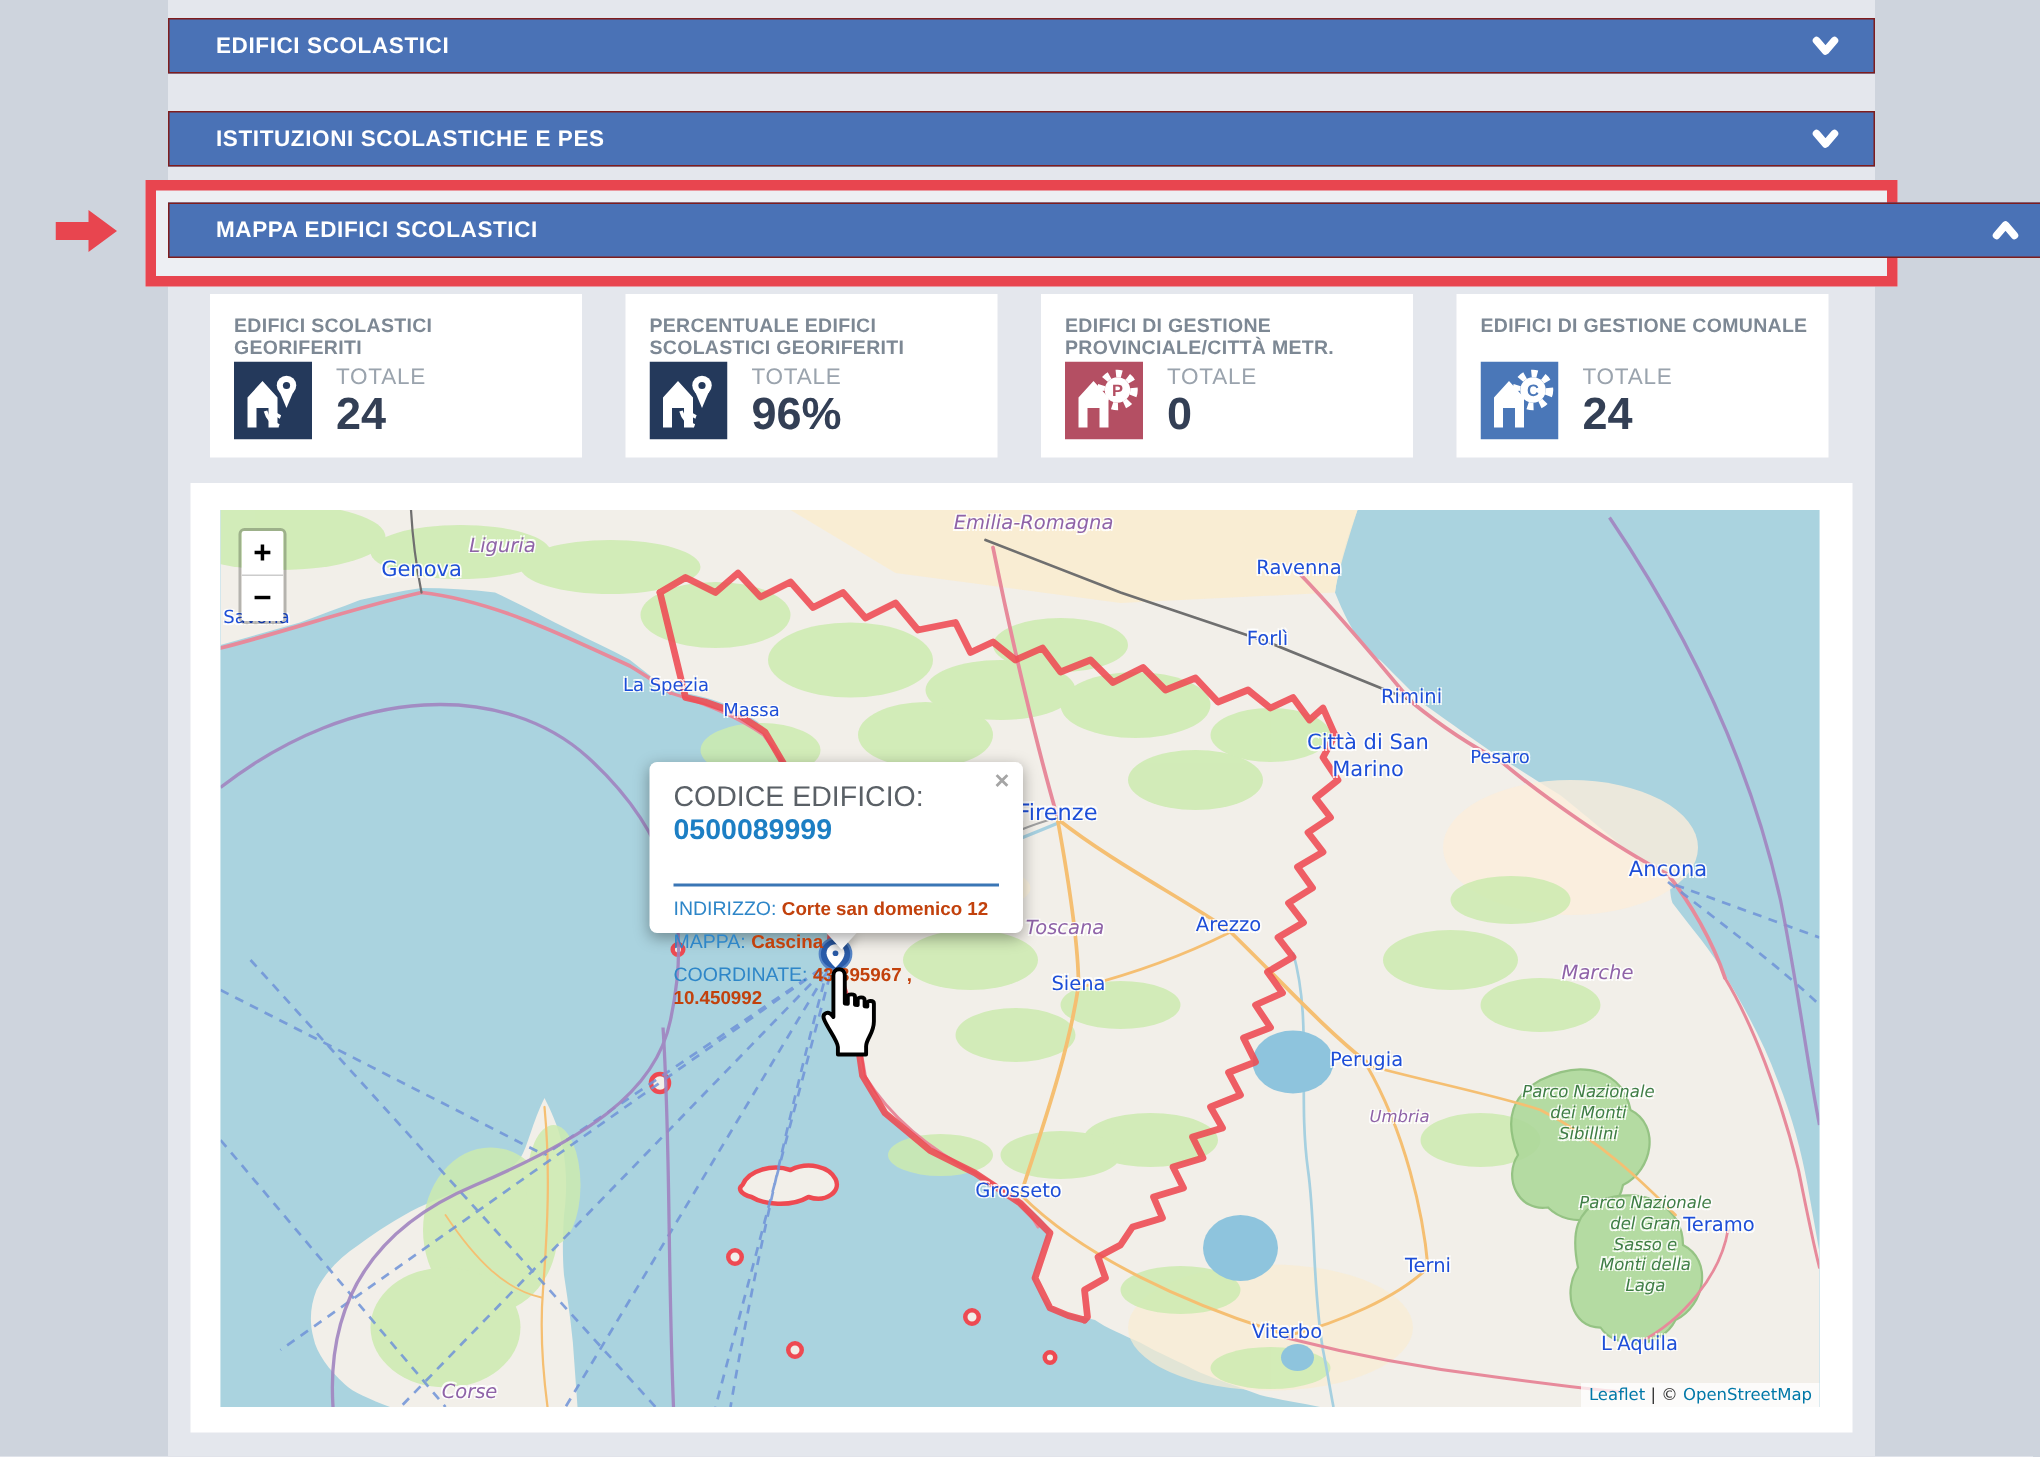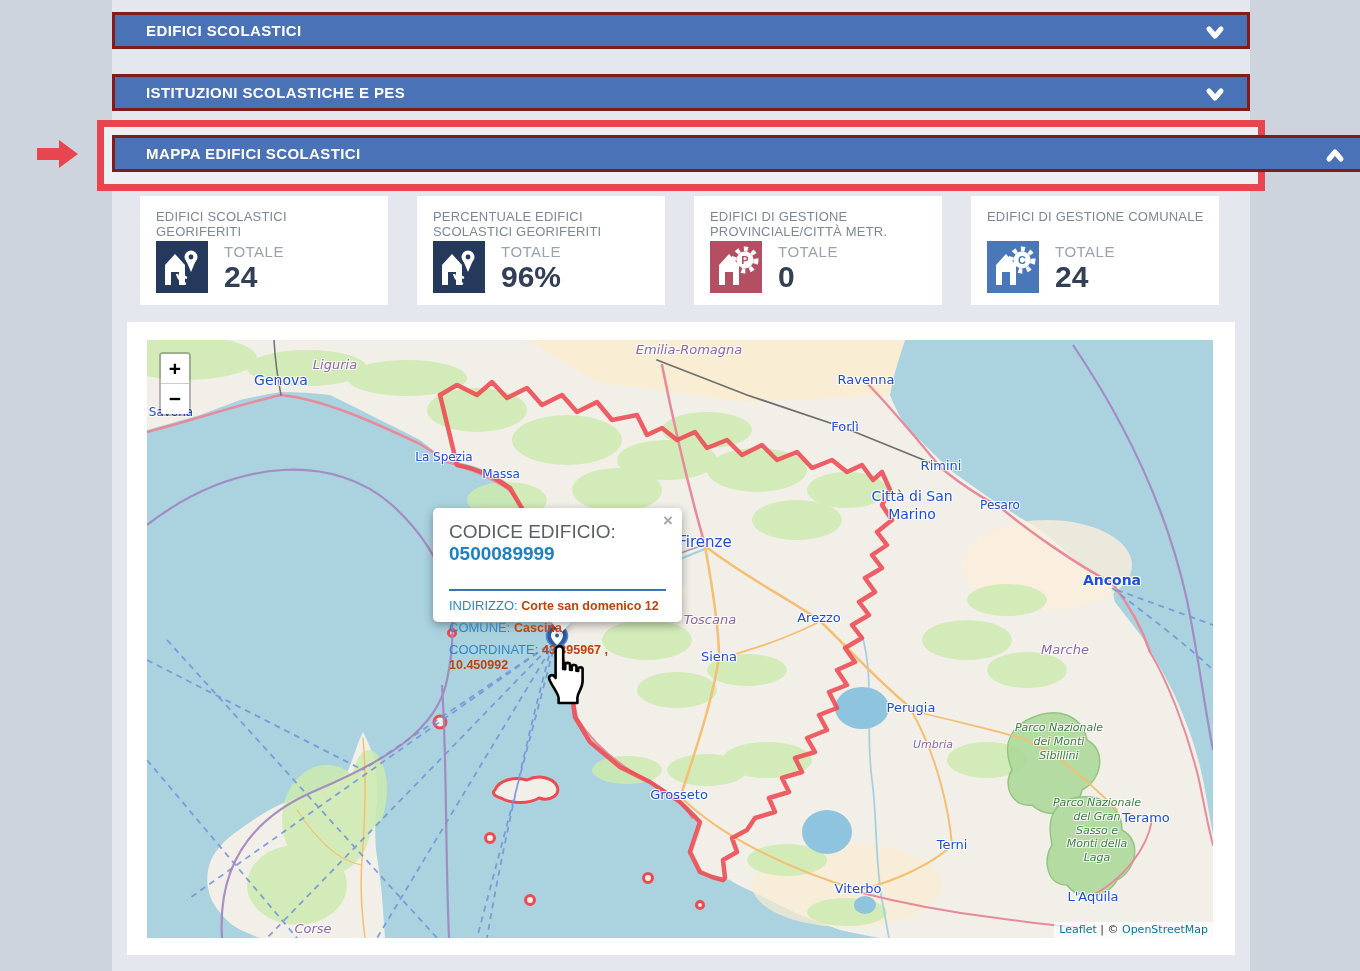--- a/index.html
+++ b/index.html
@@ -2,33 +2,33 @@
 <html><head>
 <meta charset="utf-8">
 <style>
   * { margin:0; padding:0; box-sizing:border-box; }
   body { background:#ced4dd; font-family:"Liberation Sans", sans-serif; }
   .page { position:relative; width:1360px; height:971px; overflow:hidden; background:#ced4dd; }
   .panel { position:absolute; left:112px; top:0; width:1138px; height:971px; background:#e4e7ed; }
 
   
   .accordion { position:absolute; left:112px; width:1138px; height:37px; background:#4a72b6;
-    border:3px solid #7f1d1d; display:flex; align-items:center; cursor:pointer; }
+    border:1px solid #7f1d1d; display:flex; align-items:center; cursor:pointer; }
   .acc-label { color:#fff; font-weight:bold; font-size:15px; letter-spacing:.4px; padding-left:31px; }
   .acc-chev { position:absolute; right:20px; top:8px; }
 
   
   .hl-box { position:absolute; left:97px; top:120px; width:1168px; height:71px;
     border:7px solid #e8454f; background:#edeff3; }
   .hl-box .accordion { left:8px; top:8px; }
   .red-arrow { position:absolute; left:37px; top:139px; width:41px; height:30px; }
 
   
   .card { position:absolute; top:196px; width:248px; height:109px; background:#fff; }
-  .card-title { padding:13px 14px 0 16px; font-size:13px; font-weight:normal; color:#7d8894;
+  .card-title { padding:13px 14px 0 16px; font-size:13px; font-weight:bold; color:#7d8894;
     line-height:1.18; letter-spacing:.2px; }
   .card-icon { position:absolute; left:16px; top:45px; width:52px; height:52px; }
   .tot-label { position:absolute; left:84px; top:47px; font-size:15px; color:#9aa3ad; letter-spacing:.5px; }
   .tot-value { position:absolute; left:84px; top:64px; font-size:30px; font-weight:600; color:#333f55; }
 
   
   .map-card { position:absolute; left:127px; top:322px; width:1108px; height:633px; background:#fff; }
   .map { position:absolute; left:20px; top:18px; width:1066px; height:598px; overflow:hidden; background:#aad3df; cursor:default; }
   .map svg.base { position:absolute; left:0; top:0; }
 
@@ -294,21 +294,21 @@
           <span class="maplabel region" style="left: 188px; top: 25px; font-size: 13px;">Liguria</span>
           <span class="maplabel region" style="left: 518px; top: 10px; font-size: 13px; margin-left: 24px;">Emilia-Romagna</span>
           <span class="maplabel city" style="left: 297px; top: 117px; font-size: 12px;">La Spezia</span>
           <span class="maplabel city" style="left: 354px; top: 134px; font-size: 12px;">Massa</span>
           <span class="maplabel city" style="left: 719px; top: 40px; font-size: 13px;">Ravenna</span>
           <span class="maplabel city" style="left: 698px; top: 87px; font-size: 13px;">Forlì</span>
           <span class="maplabel city" style="left: 794px; top: 126px; font-size: 13px;">Rimini</span>
           <span class="maplabel city" style="left: 765px; top: 165px; font-size: 14px;">Città di San
 Marino</span>
           <span class="maplabel city" style="left: 853px; top: 165px; font-size: 12px;">Pesaro</span>
-          <span class="maplabel city" style="left: 965px; top: 241px; font-size: 14px; font-weight: bold;">Ancona</span>
+          <span class="maplabel city" style="left: 965px; top: 241px; font-size: 14px;">Ancona</span>
           <span class="maplabel city" style="left: 558px; top: 202px; font-size: 15px;">Firenze</span>
           <span class="maplabel region" style="left: 563px; top: 280px; font-size: 13px;">Toscana</span>
           <span class="maplabel city" style="left: 672px; top: 278px; font-size: 13px;">Arezzo</span>
           <span class="maplabel city" style="left: 572px; top: 317px; font-size: 13px;">Siena</span>
           <span class="maplabel city" style="left: 764px; top: 368px; font-size: 13px;">Perugia</span>
           <span class="maplabel region" style="left: 918px; top: 310px; font-size: 13px;">Marche</span>
           <span class="maplabel region" style="left: 786px; top: 405px; font-size: 11px;">Umbria</span>
           <span class="maplabel city" style="left: 532px; top: 455px; font-size: 13px;">Grosseto</span>
           <span class="maplabel city" style="left: 805px; top: 505px; font-size: 13px;">Terni</span>
           <span class="maplabel city" style="left: 711px; top: 549px; font-size: 13px;">Viterbo</span>
@@ -333,21 +333,21 @@
       <div class="popup">
         <span class="popup-close">×</span>
         <div class="popup-header">
           <span>CODICE EDIFICIO: </span><a class="code-value">0500089999</a>
         </div>
         <div class="popup-row">
           <span class="row-label">INDIRIZZO:</span>
           <span class="row-value">Corte san domenico 12</span>
         </div>
         <div class="popup-row">
-          <span class="row-label">COMUNE:</span>
+          <span class="row-label">MAPPA:</span>
           <span class="row-value">Cascina</span>
         </div>
         <div class="popup-row">
           <span class="row-label">COORDINATE:</span>
           <span class="row-value">43.395967 , 10.450992</span>
         </div>
       </div>
       <div class="popup-tip"></div>
 
       <svg class="cursor-svg" width="46" height="64" viewBox="0 0 23 32">

